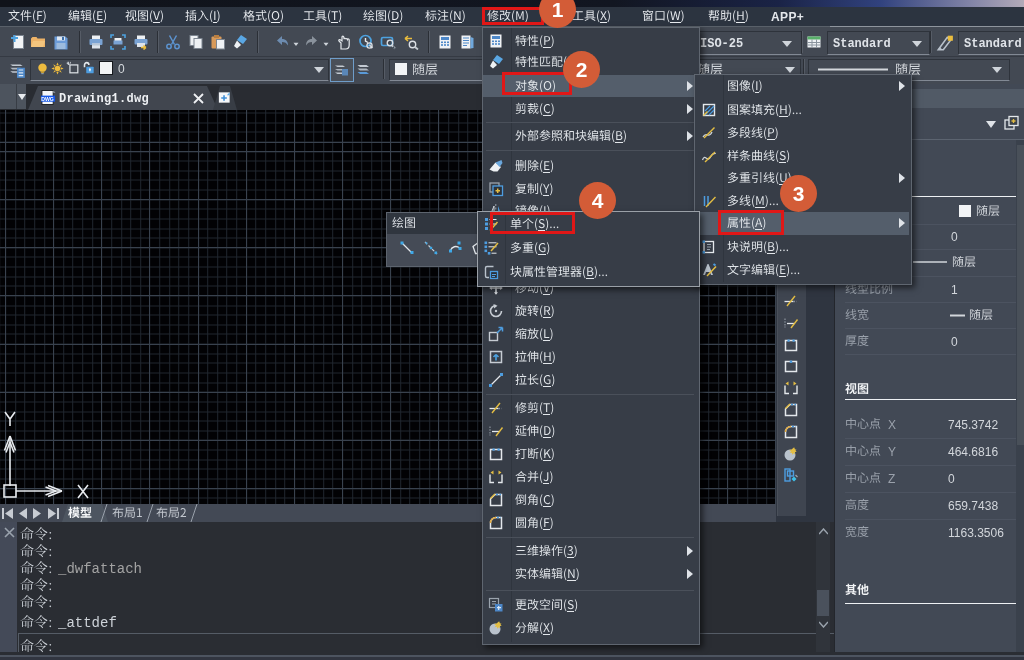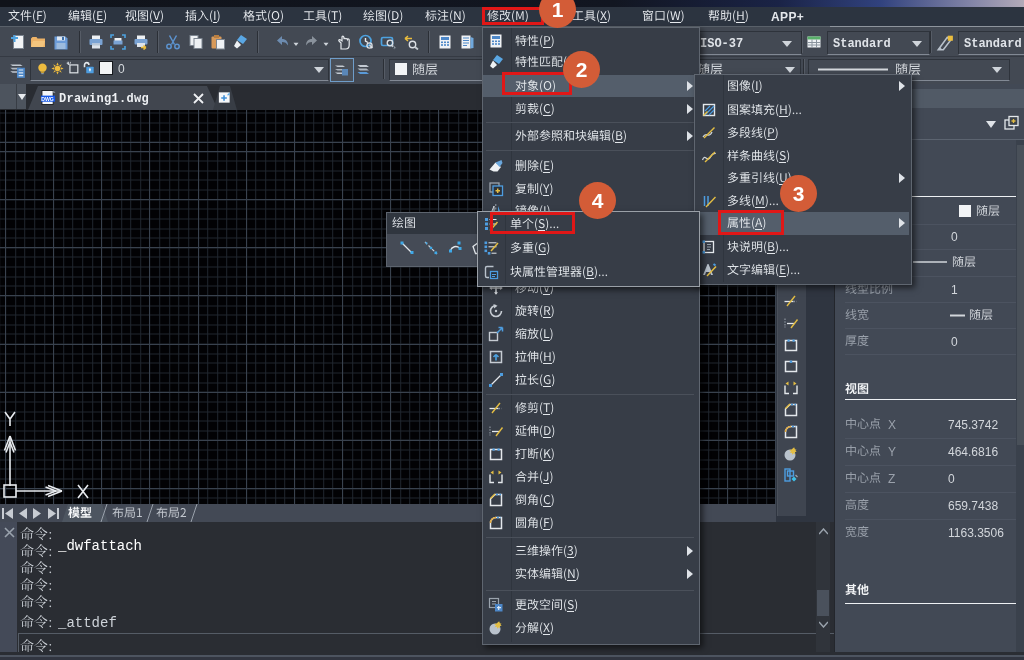--- a/index.html
+++ b/index.html
@@ -386,21 +386,21 @@
       <path d="M4 6h8l-4 5z" fill="#cfd4da"></path>
     </svg>
     <svg style="position:absolute;left:321px;top:39px" width="10" height="10" viewBox="0 0 16 16">
       <path d="M4 6h8l-4 5z" fill="#cfd4da"></path>
     </svg>
     <div style="position:absolute;left:79px;top:31px;width:1px;height:22px;background:#2b2f36;border-right:1px solid #565c66"></div>
     <div style="position:absolute;left:157px;top:31px;width:1px;height:22px;background:#2b2f36;border-right:1px solid #565c66"></div>
     <div style="position:absolute;left:257px;top:31px;width:1px;height:22px;background:#2b2f36;border-right:1px solid #565c66"></div>
     <div style="position:absolute;left:428px;top:31px;width:1px;height:22px;background:#2b2f36;border-right:1px solid #565c66"></div>
     <div style="position:absolute;left:600px;top:31px;width:200px;height:22px;background:#434953;border:1px solid #2e333b;border-bottom:1px solid #828994"></div>
-    <span style="position:absolute;left:700px;top:32px;font:bold 12px 'Liberation Mono',monospace;color:#dfe3e8;letter-spacing:0px;line-height:24px;white-space:pre">ISO-37</span>
+    <span style="position:absolute;left:700px;top:32px;font:bold 12px 'Liberation Mono',monospace;color:#dfe3e8;letter-spacing:0px;line-height:24px;white-space:pre">ISO-25</span>
     <svg style="position:absolute;left:781px;top:40px" width="12" height="8">
       <path d="M1 1h10l-5 6z" fill="#cfd4da"></path>
     </svg>
     <div style="position:absolute;left:801px;top:31px;width:1px;height:22px;background:#2b2f36;border-right:1px solid #565c66"></div>
     <svg style="position:absolute;left:806px;top:34px" width="16" height="16" viewBox="0 0 16 16">
       <rect x="1.5" y="2.5" width="13" height="11" fill="#eef1f4"></rect>
       <rect x="1.5" y="2.5" width="13" height="3" fill="#59b06a"></rect>
       <g stroke="#8a949e" stroke-width="1">
         <path d="M1.5 8.5h13M1.5 11h13M6 5.5v8M10.5 5.5v8"></path>
       </g>
@@ -586,21 +586,21 @@
         <use href="#g47" x="2000"></use>
       </g>
     </svg>
     <svg style="position:absolute;left:20px;top:557px" width="33" height="22">
       <g transform="translate(0 16) scale(0.014000 -0.014000)" fill="#ced3d9">
         <use href="#g45" x="0"></use>
         <use href="#g46" x="1000"></use>
         <use href="#g47" x="2000"></use>
       </g>
     </svg>
-    <span style="position:absolute;left:58px;top:532px;font:normal 14px 'Liberation Mono',monospace;color:#ffffff;letter-spacing:0px;line-height:28px;white-space:pre">_dwfattach</span>
+    <span style="position:absolute;left:58px;top:555px;font:normal 14px 'Liberation Mono',monospace;color:#a3a3a3;letter-spacing:0px;line-height:28px;white-space:pre">_dwfattach</span>
     <svg style="position:absolute;left:20px;top:574px" width="33" height="22">
       <g transform="translate(0 16) scale(0.014000 -0.014000)" fill="#ced3d9">
         <use href="#g45" x="0"></use>
         <use href="#g46" x="1000"></use>
         <use href="#g47" x="2000"></use>
       </g>
     </svg>
     <svg style="position:absolute;left:20px;top:591px" width="33" height="22">
       <g transform="translate(0 16) scale(0.014000 -0.014000)" fill="#ced3d9">
         <use href="#g45" x="0"></use>

